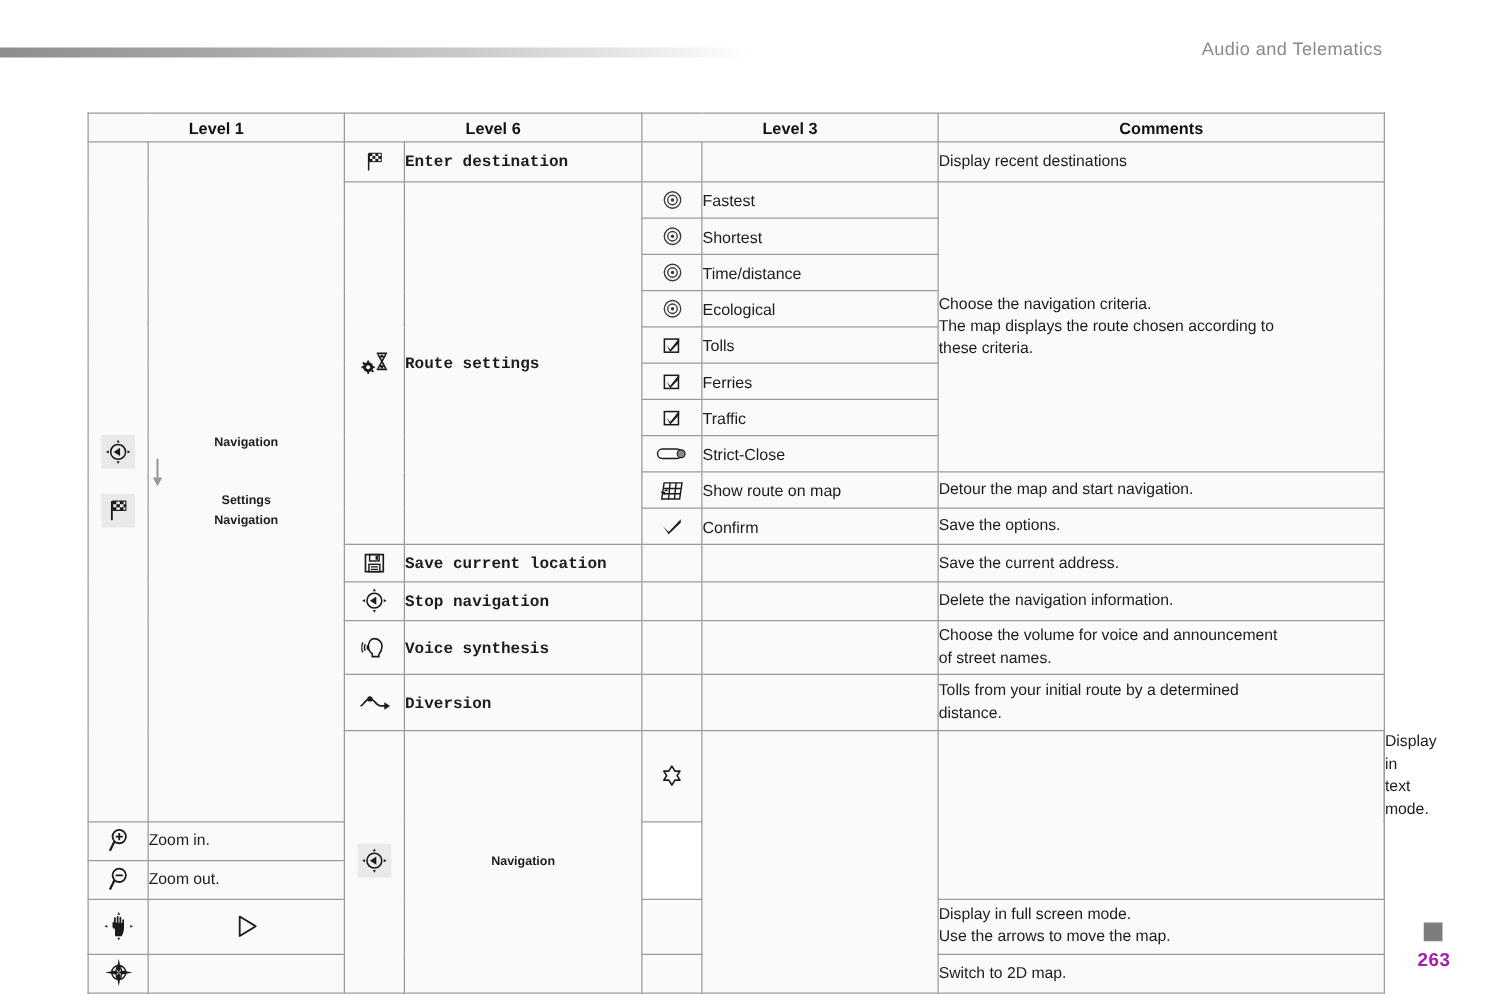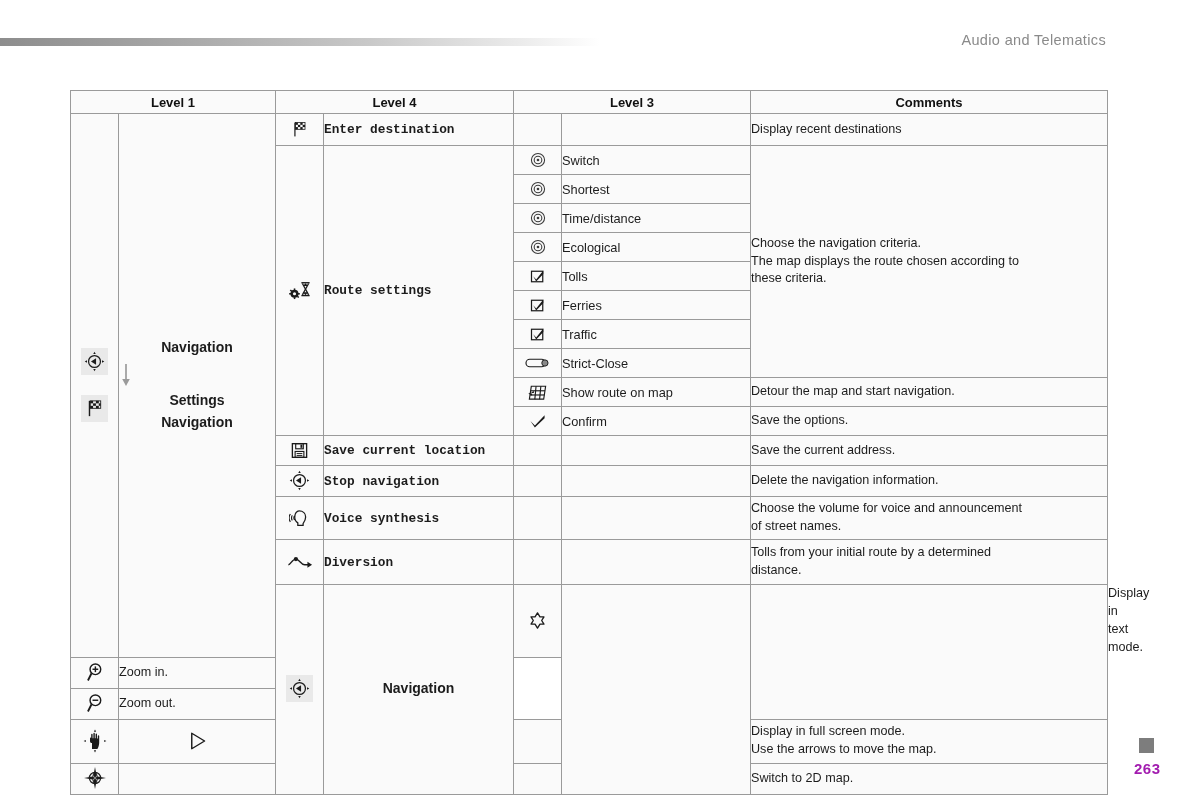--- a/index.html
+++ b/index.html
@@ -79,21 +79,21 @@
   td.icon-cell { text-align: center; background: #fafafa; }
   td.lbl-bold  { font-weight: bold; font-size: 12.8px; padding-left: 10px; background: #fafafa; font-family: Liberation Mono, monospace; }
   td.lbl-plain { font-size: 12.8px; padding-left: 10px; background: #fafafa; }
   td.comment   { font-size: 12.6px; padding: 5px 9px; line-height: 1.42; background: #fafafa; vertical-align: middle; }
   td.blank     { background: #fafafa; }
 
   .comment-line { display: block; }
 
   
   .l1-icons { display: flex; flex-direction: column; align-items: center; gap: 20px; }
-  .l1-text  { text-align: center; font-weight: bold; font-size: 14px; line-height: 1.55; }
+  .l1-text  { text-align: center; font-weight: bold; font-size: 10px; line-height: 1.55; }
   .arrow-down { display: block; margin: 3px auto 2px; }
 
   .icon-chip {
     display: inline-flex;
     align-items: center;
     justify-content: center;
     width: 27px; height: 27px;
     background: #e9e9e9;
   }
   .icon-plain {
@@ -120,21 +120,21 @@
         <col class="c-l2icon">
           <col class="c-l2lbl">
         <col class="c-l3icon">
           <col class="c-l3lbl">
         <col class="c-comm">
       </colgroup>
 
       <thead>
         <tr>
           <th colspan="2">Level 1</th>
-          <th colspan="2">Level 4</th>
+          <th colspan="2">Level 6</th>
           <th colspan="2">Level 3</th>
           <th>Comments</th>
         </tr>
       </thead>
 
       <tbody>
 
         <tr style="height:32px">
           <td class="icon-cell" rowspan="16">
             <div class="l1-icons">
@@ -227,21 +227,21 @@
 
           <td class="icon-cell">
             <span class="icon-plain">
               <svg width="16" height="16" viewBox="0 0 18 18">
                 <circle cx="9" cy="9" r="7.4" fill="none" stroke="#3a3a3a" stroke-width="1.2"></circle>
                 <circle cx="9" cy="9" r="4.3" fill="none" stroke="#3a3a3a" stroke-width="1.2"></circle>
                 <circle cx="9" cy="9" r="1.5" fill="#3a3a3a"></circle>
               </svg>
             </span>
           </td>
-          <td class="lbl-plain">Switch</td>
+          <td class="lbl-plain">Fastest</td>
           <td class="comment" rowspan="8">
             <span class="comment-line">Choose the navigation criteria.</span>
             <span class="comment-line">The map displays the route chosen according to</span>
             <span class="comment-line">these criteria.</span>
           </td>
         </tr>
 
         <tr style="height:28.5px">
           <td class="icon-cell">
             <span class="icon-plain">

